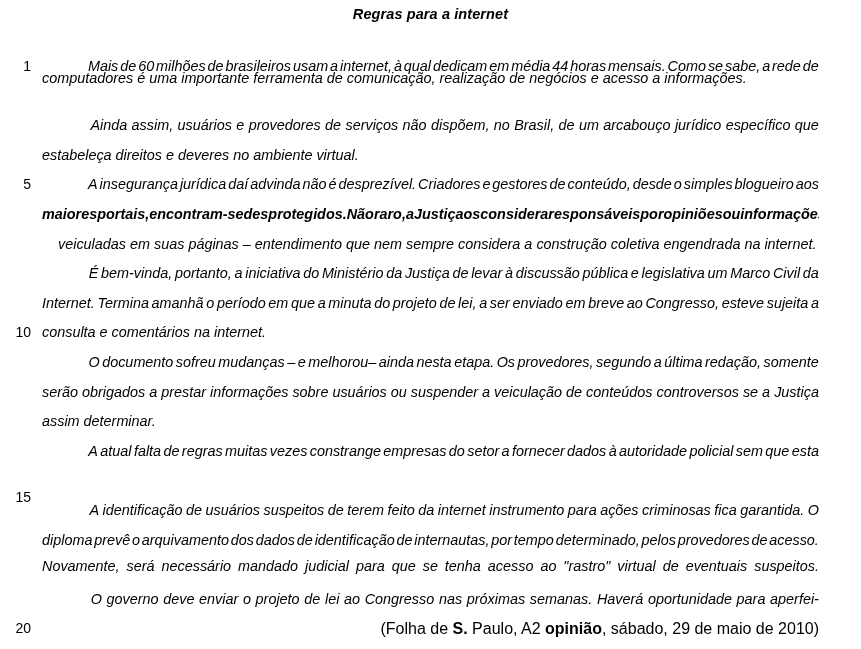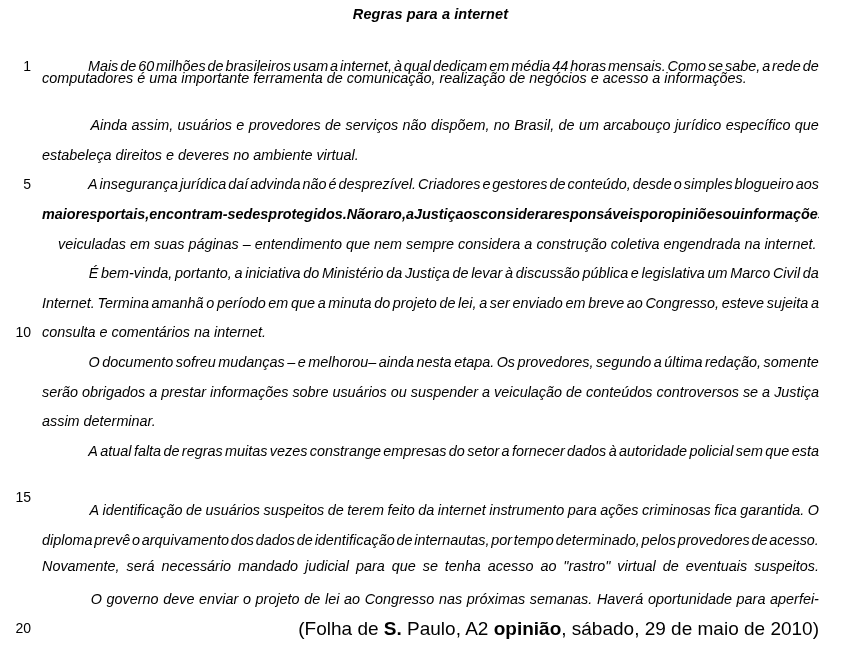--- a/index.html
+++ b/index.html
@@ -91,21 +91,21 @@
     width: 44px;
   }
 
   
   .source-line {
     position: absolute;
     top: 619px;
     left: 42px;
     width: 777px;
     text-align: right;
-    font-size: 19px;
+    font-size: 16px;
     font-style: normal;
     line-height: 20px;
   }
   .source-line b {
     font-weight: bold;
   }
 </style>
 </head>
 <body>
 

